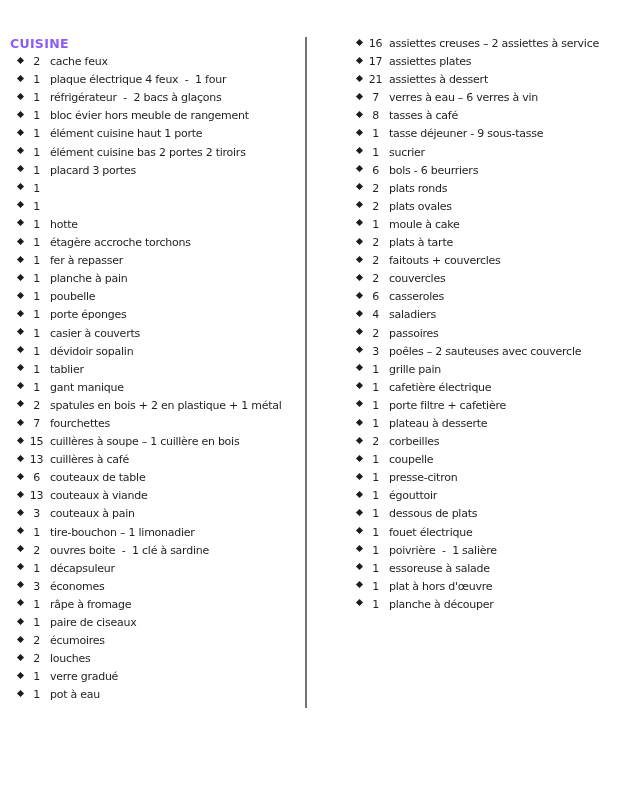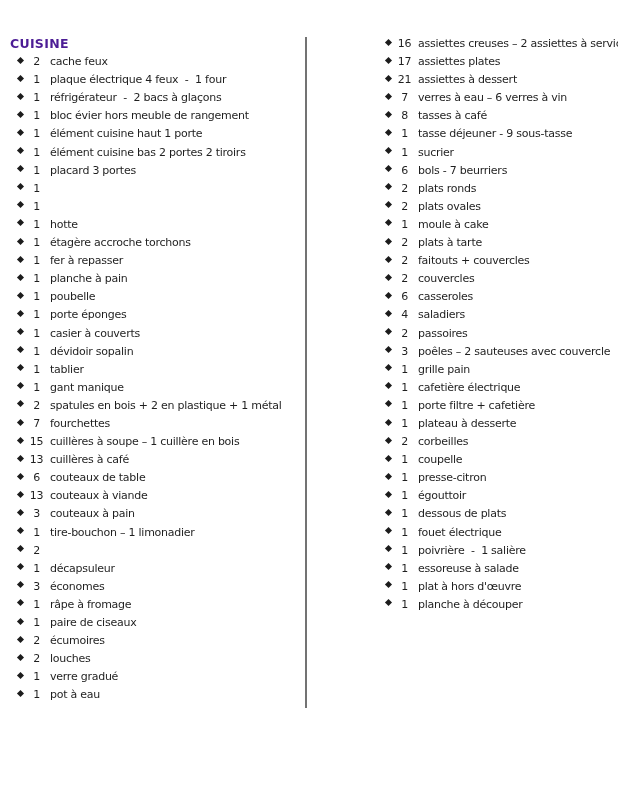--- a/index.html
+++ b/index.html
@@ -32,29 +32,28 @@
   }
   .col {
     box-sizing: border-box;
   }
   .col-left {
     width: 306px;
     padding-left: 10px;
   }
   .col-right {
     width: 252px;
-    padding-left: 28px;
-    margin-left: 44px;
+    padding-left: 43px;
   }
   .doc-title {
     margin: 0;
     font-size: 12.5px;
     line-height: 18.1px;
     font-weight: bold;
-    color: #4c1d95;
+    color: #8b5cf6;
     letter-spacing: 0.3px;
   }
   ul.item-list {
     margin: 0;
     padding: 0 0 0 8px;
     list-style: none;
   }
   li.item {
     display: flex;
     align-items: baseline;
@@ -222,20 +221,21 @@
           <span class="label">couteaux à pain</span>
         </li>
         <li class="item">
           <span class="bullet"></span>
           <span class="qty">1</span>
           <span class="label">tire-bouchon – 1 limonadier</span>
         </li>
         <li class="item">
           <span class="bullet"></span>
           <span class="qty">2</span>
+          <span class="label">ouvres boite  -  1 clé à sardine</span>
         </li>
         <li class="item">
           <span class="bullet"></span>
           <span class="qty">1</span>
           <span class="label">décapsuleur</span>
         </li>
         <li class="item">
           <span class="bullet"></span>
           <span class="qty">3</span>
           <span class="label">économes</span>
@@ -306,21 +306,21 @@
           <span class="label">tasse déjeuner - 9 sous-tasse</span>
         </li>
         <li class="item">
           <span class="bullet"></span>
           <span class="qty">1</span>
           <span class="label">sucrier</span>
         </li>
         <li class="item">
           <span class="bullet"></span>
           <span class="qty">6</span>
-          <span class="label">bols - 7 beurriers</span>
+          <span class="label">bols - 6 beurriers</span>
         </li>
         <li class="item">
           <span class="bullet"></span>
           <span class="qty">2</span>
           <span class="label">plats ronds</span>
         </li>
         <li class="item">
           <span class="bullet"></span>
           <span class="qty">2</span>
           <span class="label">plats ovales</span>

